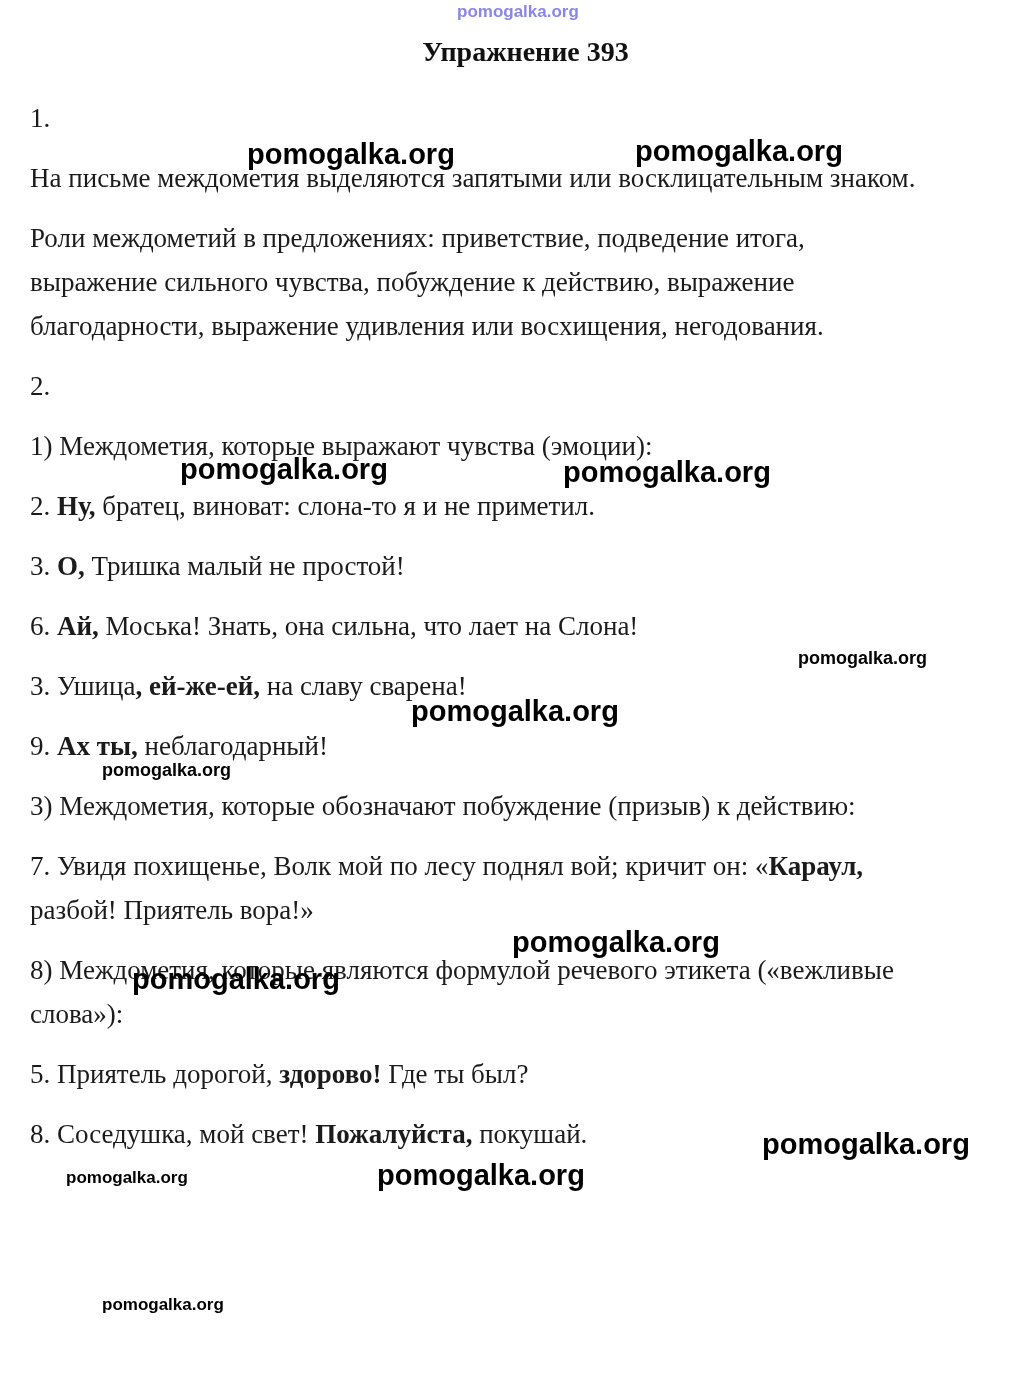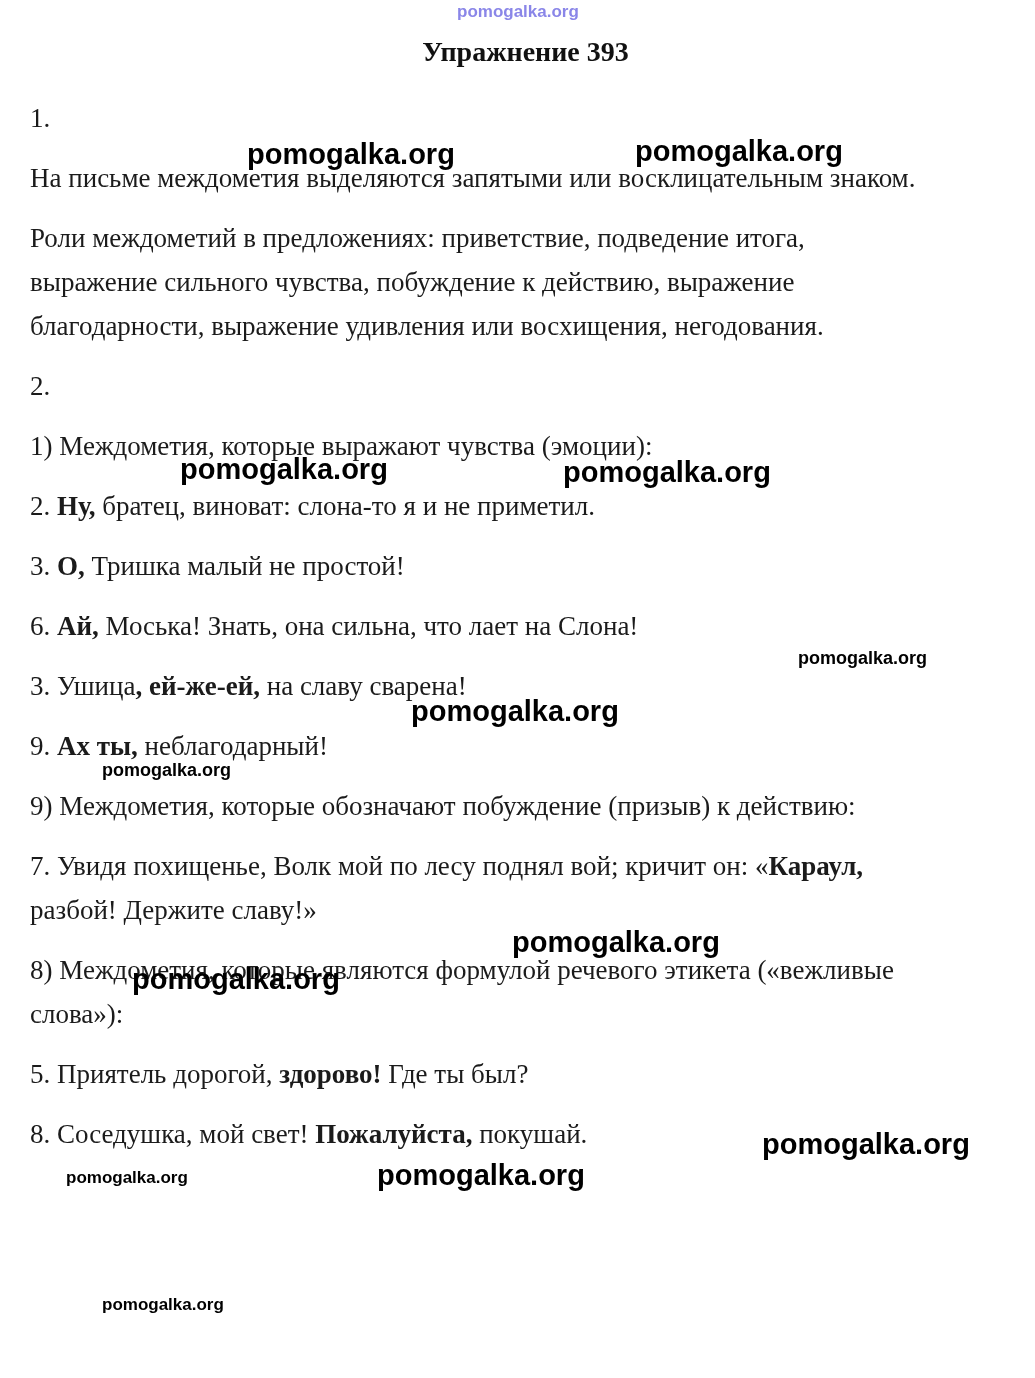--- a/index.html
+++ b/index.html
@@ -56,22 +56,22 @@
       <p class="block"><span>1.</span></p>
       <p class="block"><span>На письме междометия выделяются запятыми или восклицательным знаком.</span></p>
       <p class="block"><span>Роли междометий в предложениях: приветствие, подведение итога,</span><br><span>выражение сильного чувства, побуждение к действию, выражение</span><br><span>благодарности, выражение удивления или восхищения, негодования.</span></p>
       <p class="block"><span>2.</span></p>
       <p class="block"><span>1) Междометия, которые выражают чувства (эмоции):</span></p>
       <p class="block"><span>2. </span><b>Ну,</b><span> братец, виноват: слона-то я и не приметил.</span></p>
       <p class="block"><span>3. </span><b>О,</b><span> Тришка малый не простой!</span></p>
       <p class="block"><span>6. </span><b>Ай,</b><span> Моська! Знать, она сильна, что лает на Слона!</span></p>
       <p class="block"><span>3. Ушица</span><b>, ей-же-ей,</b><span> на славу сварена!</span></p>
       <p class="block"><span>9. </span><b>Ах ты,</b><span> неблагодарный!</span></p>
-      <p class="block"><span>9) Междометия, которые обозначают побуждение (призыв) к действию:</span></p>
-      <p class="block"><span>7. Увидя похищенье, Волк мой по лесу поднял вой; кричит он: «</span><b>Караул,</b><br><span>разбой! Держите славу!»</span></p>
+      <p class="block"><span>3) Междометия, которые обозначают побуждение (призыв) к действию:</span></p>
+      <p class="block"><span>7. Увидя похищенье, Волк мой по лесу поднял вой; кричит он: «</span><b>Караул,</b><br><span>разбой! Приятель вора!»</span></p>
       <p class="block"><span>8) Междометия, которые являются формулой речевого этикета («вежливые</span><br><span>слова»):</span></p>
       <p class="block"><span>5. Приятель дорогой, </span><b>здорово!</b><span> Где ты был?</span></p>
       <p class="block"><span>8. Соседушка, мой свет! </span><b>Пожалуйста,</b><span> покушай.</span></p>
     </main>
 </div>
 
 <div class="watermark-layer">
     <div class="watermark" style="left: 457px; top: 2px; font-size: 17px; color: rgb(138, 134, 232);">pomogalka.org</div>
     <div class="watermark" style="left: 247px; top: 137px; font-size: 29px; color: rgb(0, 0, 0);">pomogalka.org</div>
     <div class="watermark" style="left: 635px; top: 134px; font-size: 29px; color: rgb(0, 0, 0);">pomogalka.org</div>

